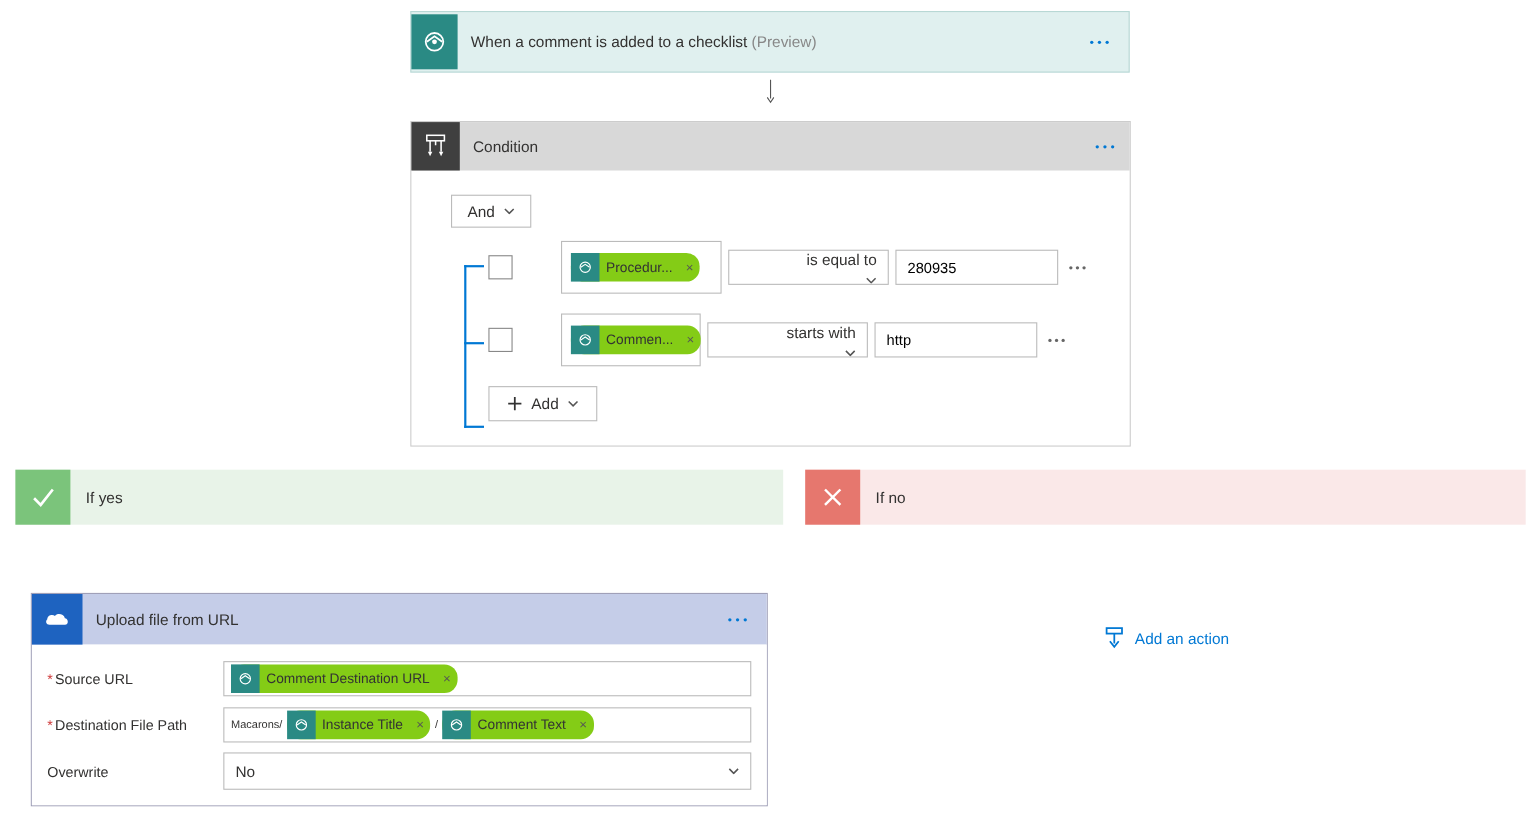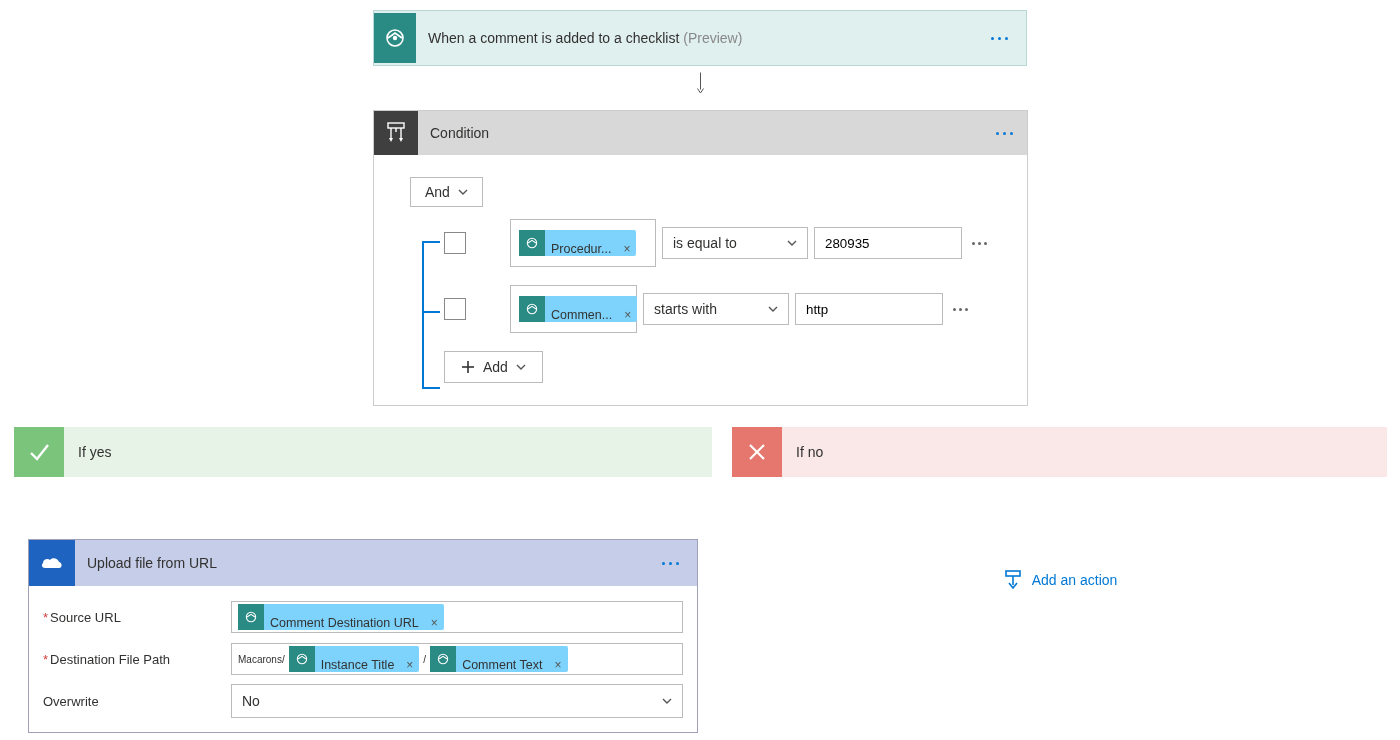--- a/index.html
+++ b/index.html
@@ -23,26 +23,26 @@
 
 .and-btn { border: 1px solid #bbb; background: #fff; padding: 6px 14px; display: inline-flex; align-items: center; gap: 8px; cursor: pointer; }
 .chev { width: 10px; height: 6px; }
 
 .cond-rows { margin-top: 12px; }
 .cond-row { display: flex; align-items: center; gap: 6px; margin-bottom: 18px; position: relative; }
 
 .checkbox { width: 22px; height: 22px; border: 1px solid #888; margin-left: 34px; margin-right: 38px; cursor: pointer; }
 
 .token-box { border: 1px solid #bbb; padding: 8px; display: flex; align-items: center; min-height: 48px; }
-.token { background: #7dd3fc; display: inline-flex; align-items: flex-end; padding: 0; border-radius: 2px; }
+.token { background: #84cc16; display: inline-flex; align-items: center; padding: 0; border-radius: 12px; }
 .token-icon { background: #2a8a84; width: 26px; height: 26px; display: flex; align-items: center; justify-content: center; }
 .token-text { padding: 0 6px; font-size: 12.5px; color: #333; }
 .token-x { padding: 0 6px; cursor: pointer; font-size: 12px; color: #555; }
 
-.op-select { border: 1px solid #bbb; height: 32px; width: 146px; display: flex; align-items: center; padding: 0 10px; justify-content: space-between; cursor: pointer; }
+.op-select { border: 1px solid #bbb; height: 32px; width: 146px; display: flex; align-items: flex-end; padding: 0 10px; justify-content: space-between; cursor: pointer; flex-direction: column; }
 .val-input { border: 1px solid #bbb; height: 32px; width: 148px; padding: 0 10px; }
 .row-dots { display: flex; gap: 3px; cursor: pointer; margin-left: 4px; }
 .row-dots span { width: 3px; height: 3px; border-radius: 50%; background: #666; }
 
 .add-btn { border: 1px solid #bbb; background: #fff; padding: 7px 16px; display: inline-flex; align-items: center; gap: 8px; cursor: pointer; margin-left: 34px; }
 
 .branch { position: absolute; top: 427px; }
 .branch-yes { left: 14px; width: 698px; }
 .branch-no { left: 732px; width: 655px; }
 
@@ -53,21 +53,21 @@
 .branch-yes .branch-icon { background: #7bc47b; }
 .branch-no .branch-icon { background: #e6776e; }
 .branch-title { margin-left: 14px; }
 
 .action-card { margin: 62px 14px 0 14px; border: 1px solid #a0a0b8; }
 .action-header { background: #c5cde8; height: 46px; display: flex; align-items: center; padding-right: 12px; }
 .action-icon { background: #1e63c0; width: 46px; height: 46px; display: flex; align-items: center; justify-content: center; }
 .action-title { margin-left: 12px; flex: 1; }
 
 .action-body { padding: 10px 14px; background: #fff; }
-.form-row { display: flex; align-items: center; min-height: 42px; gap: 28px; }
+.form-row { display: flex; align-items: center; min-height: 42px; }
 .form-label { width: 160px; font-size: 13px; }
 .req::before { content: "*"; color: #d04040; margin-right: 2px; }
 .form-field { flex: 1; border: 1px solid #bbb; min-height: 32px; display: flex; align-items: center; padding: 2px 6px; gap: 4px; flex-wrap: wrap; }
 .form-select { flex: 1; border: 1px solid #bbb; height: 16px; display: flex; align-items: center; padding: 16px 10px; justify-content: space-between; cursor: pointer; }
 .plain-text { font-size: 10px; }
 
 .add-action { display: flex; align-items: center; justify-content: center; gap: 8px; margin-top: 92px; color: #0078d4; cursor: pointer; }
 
 svg { display: block; }
 </style>

